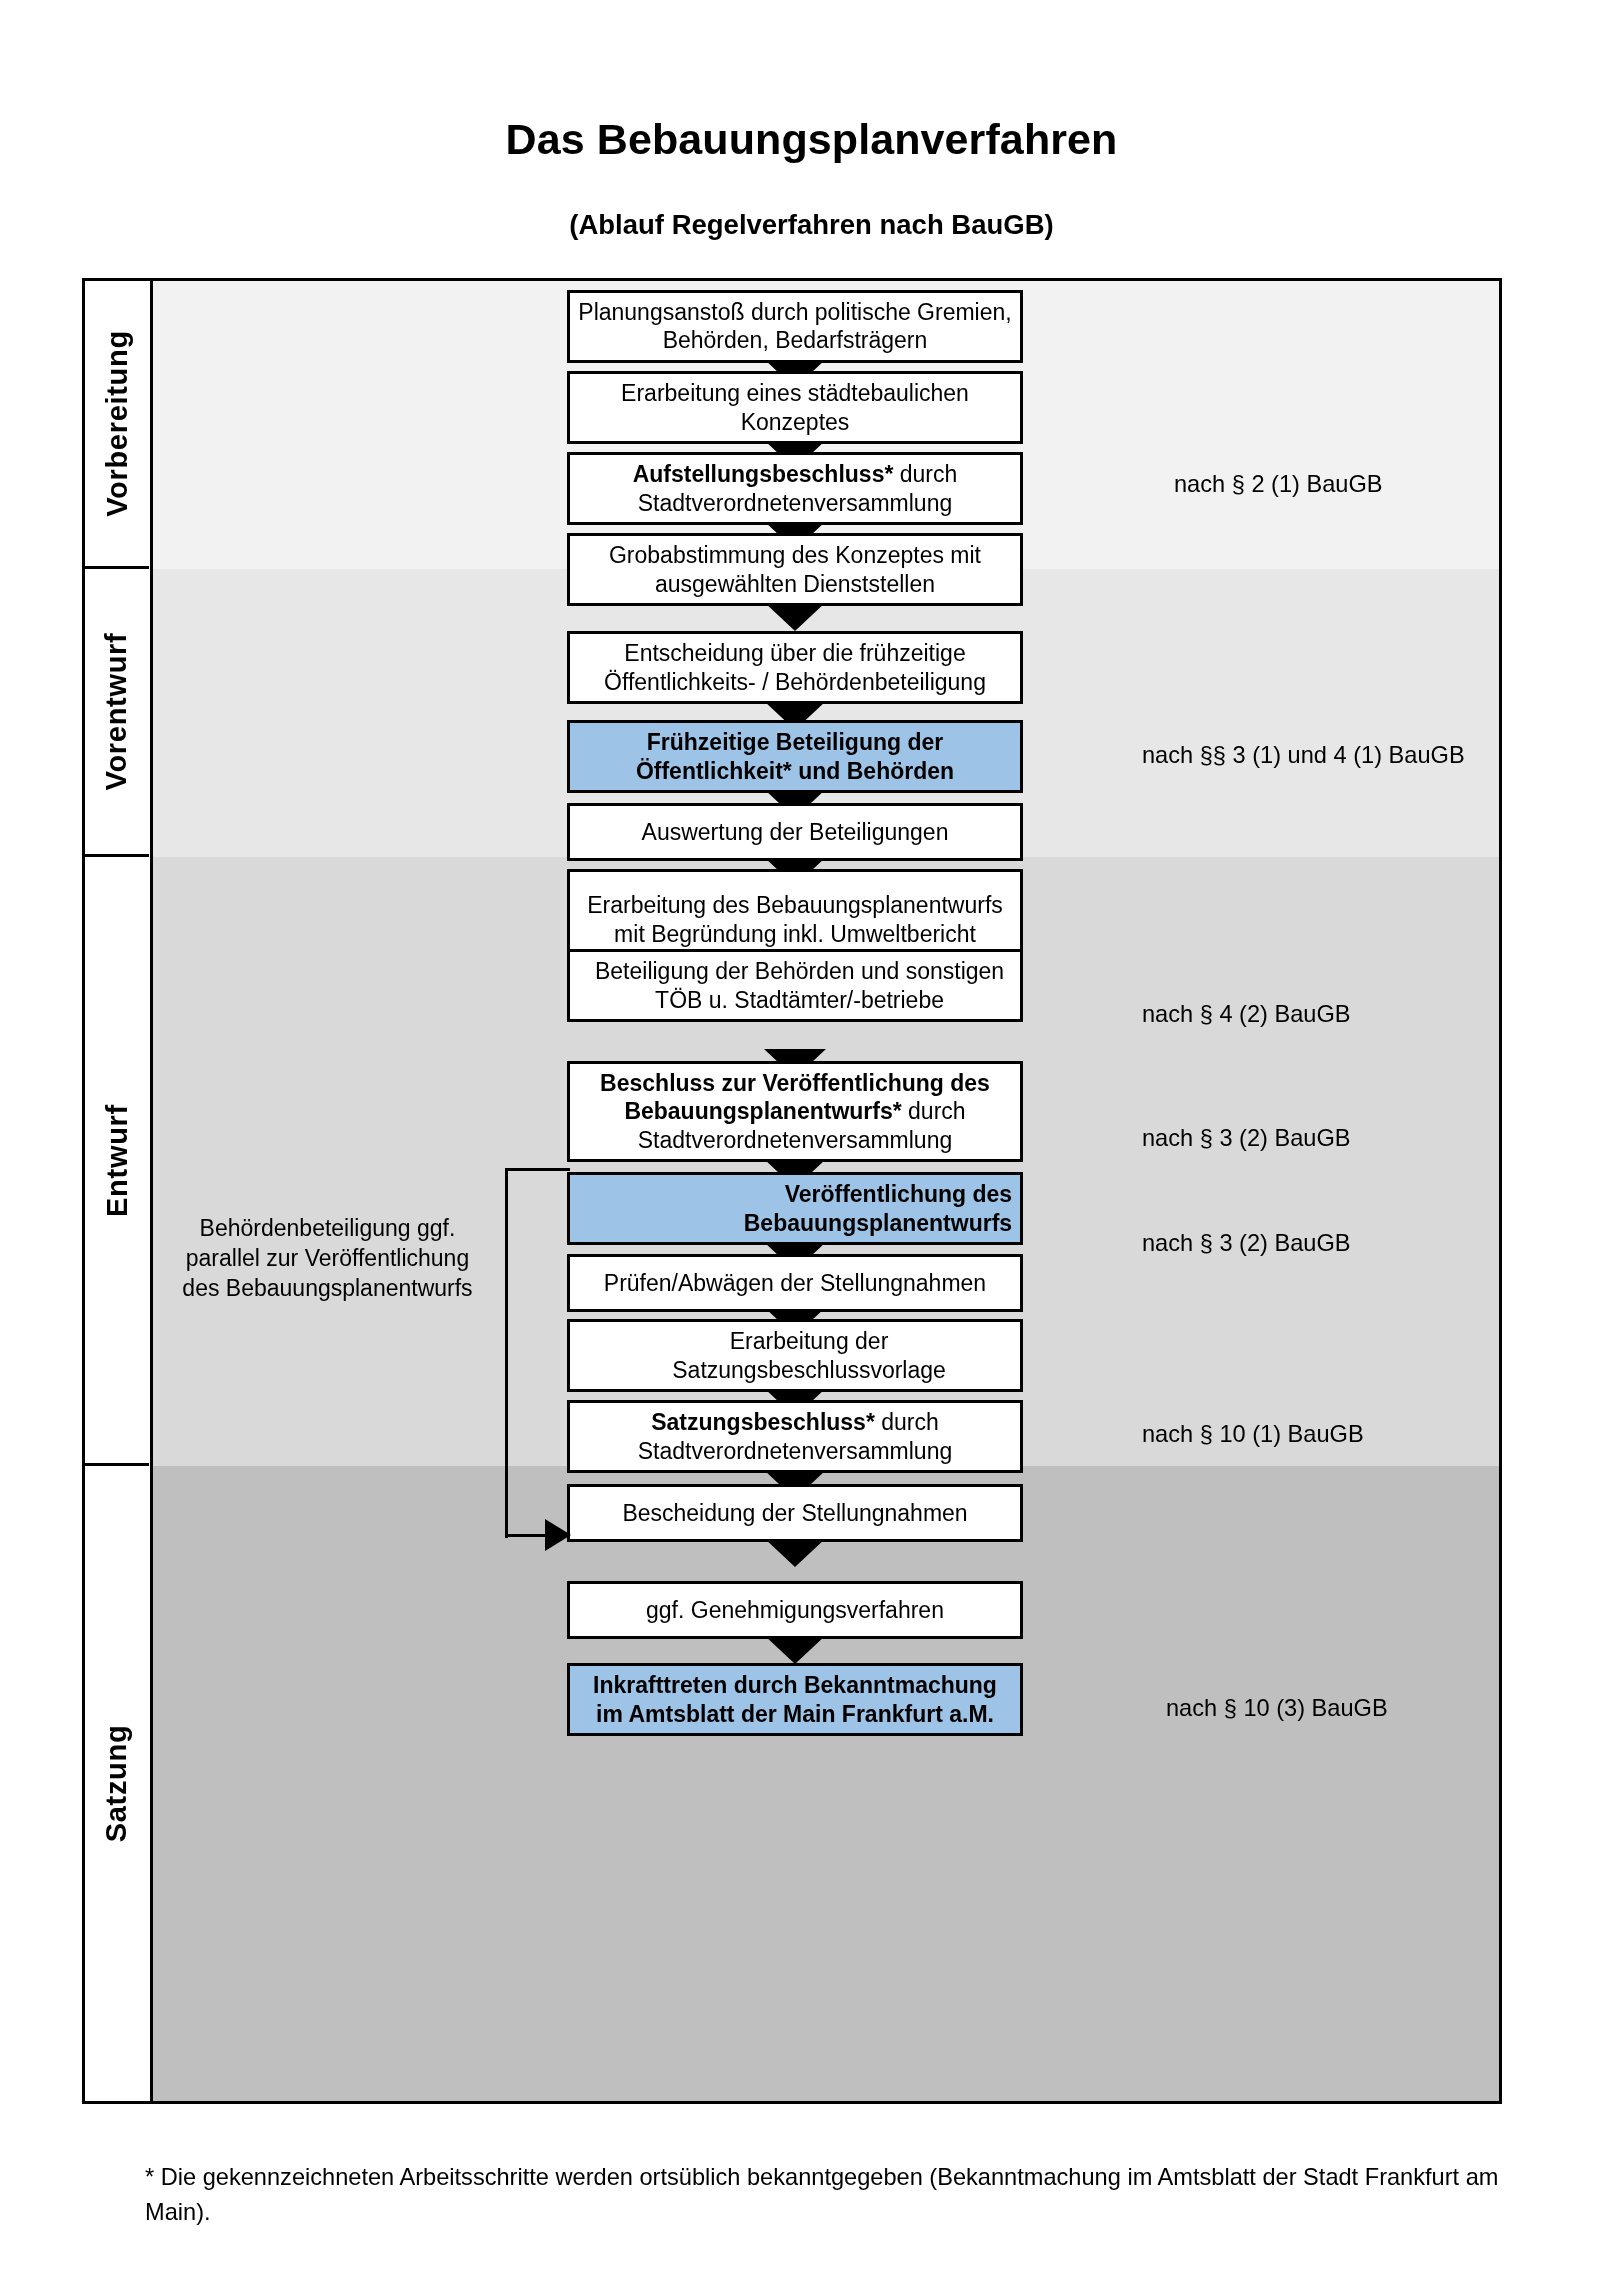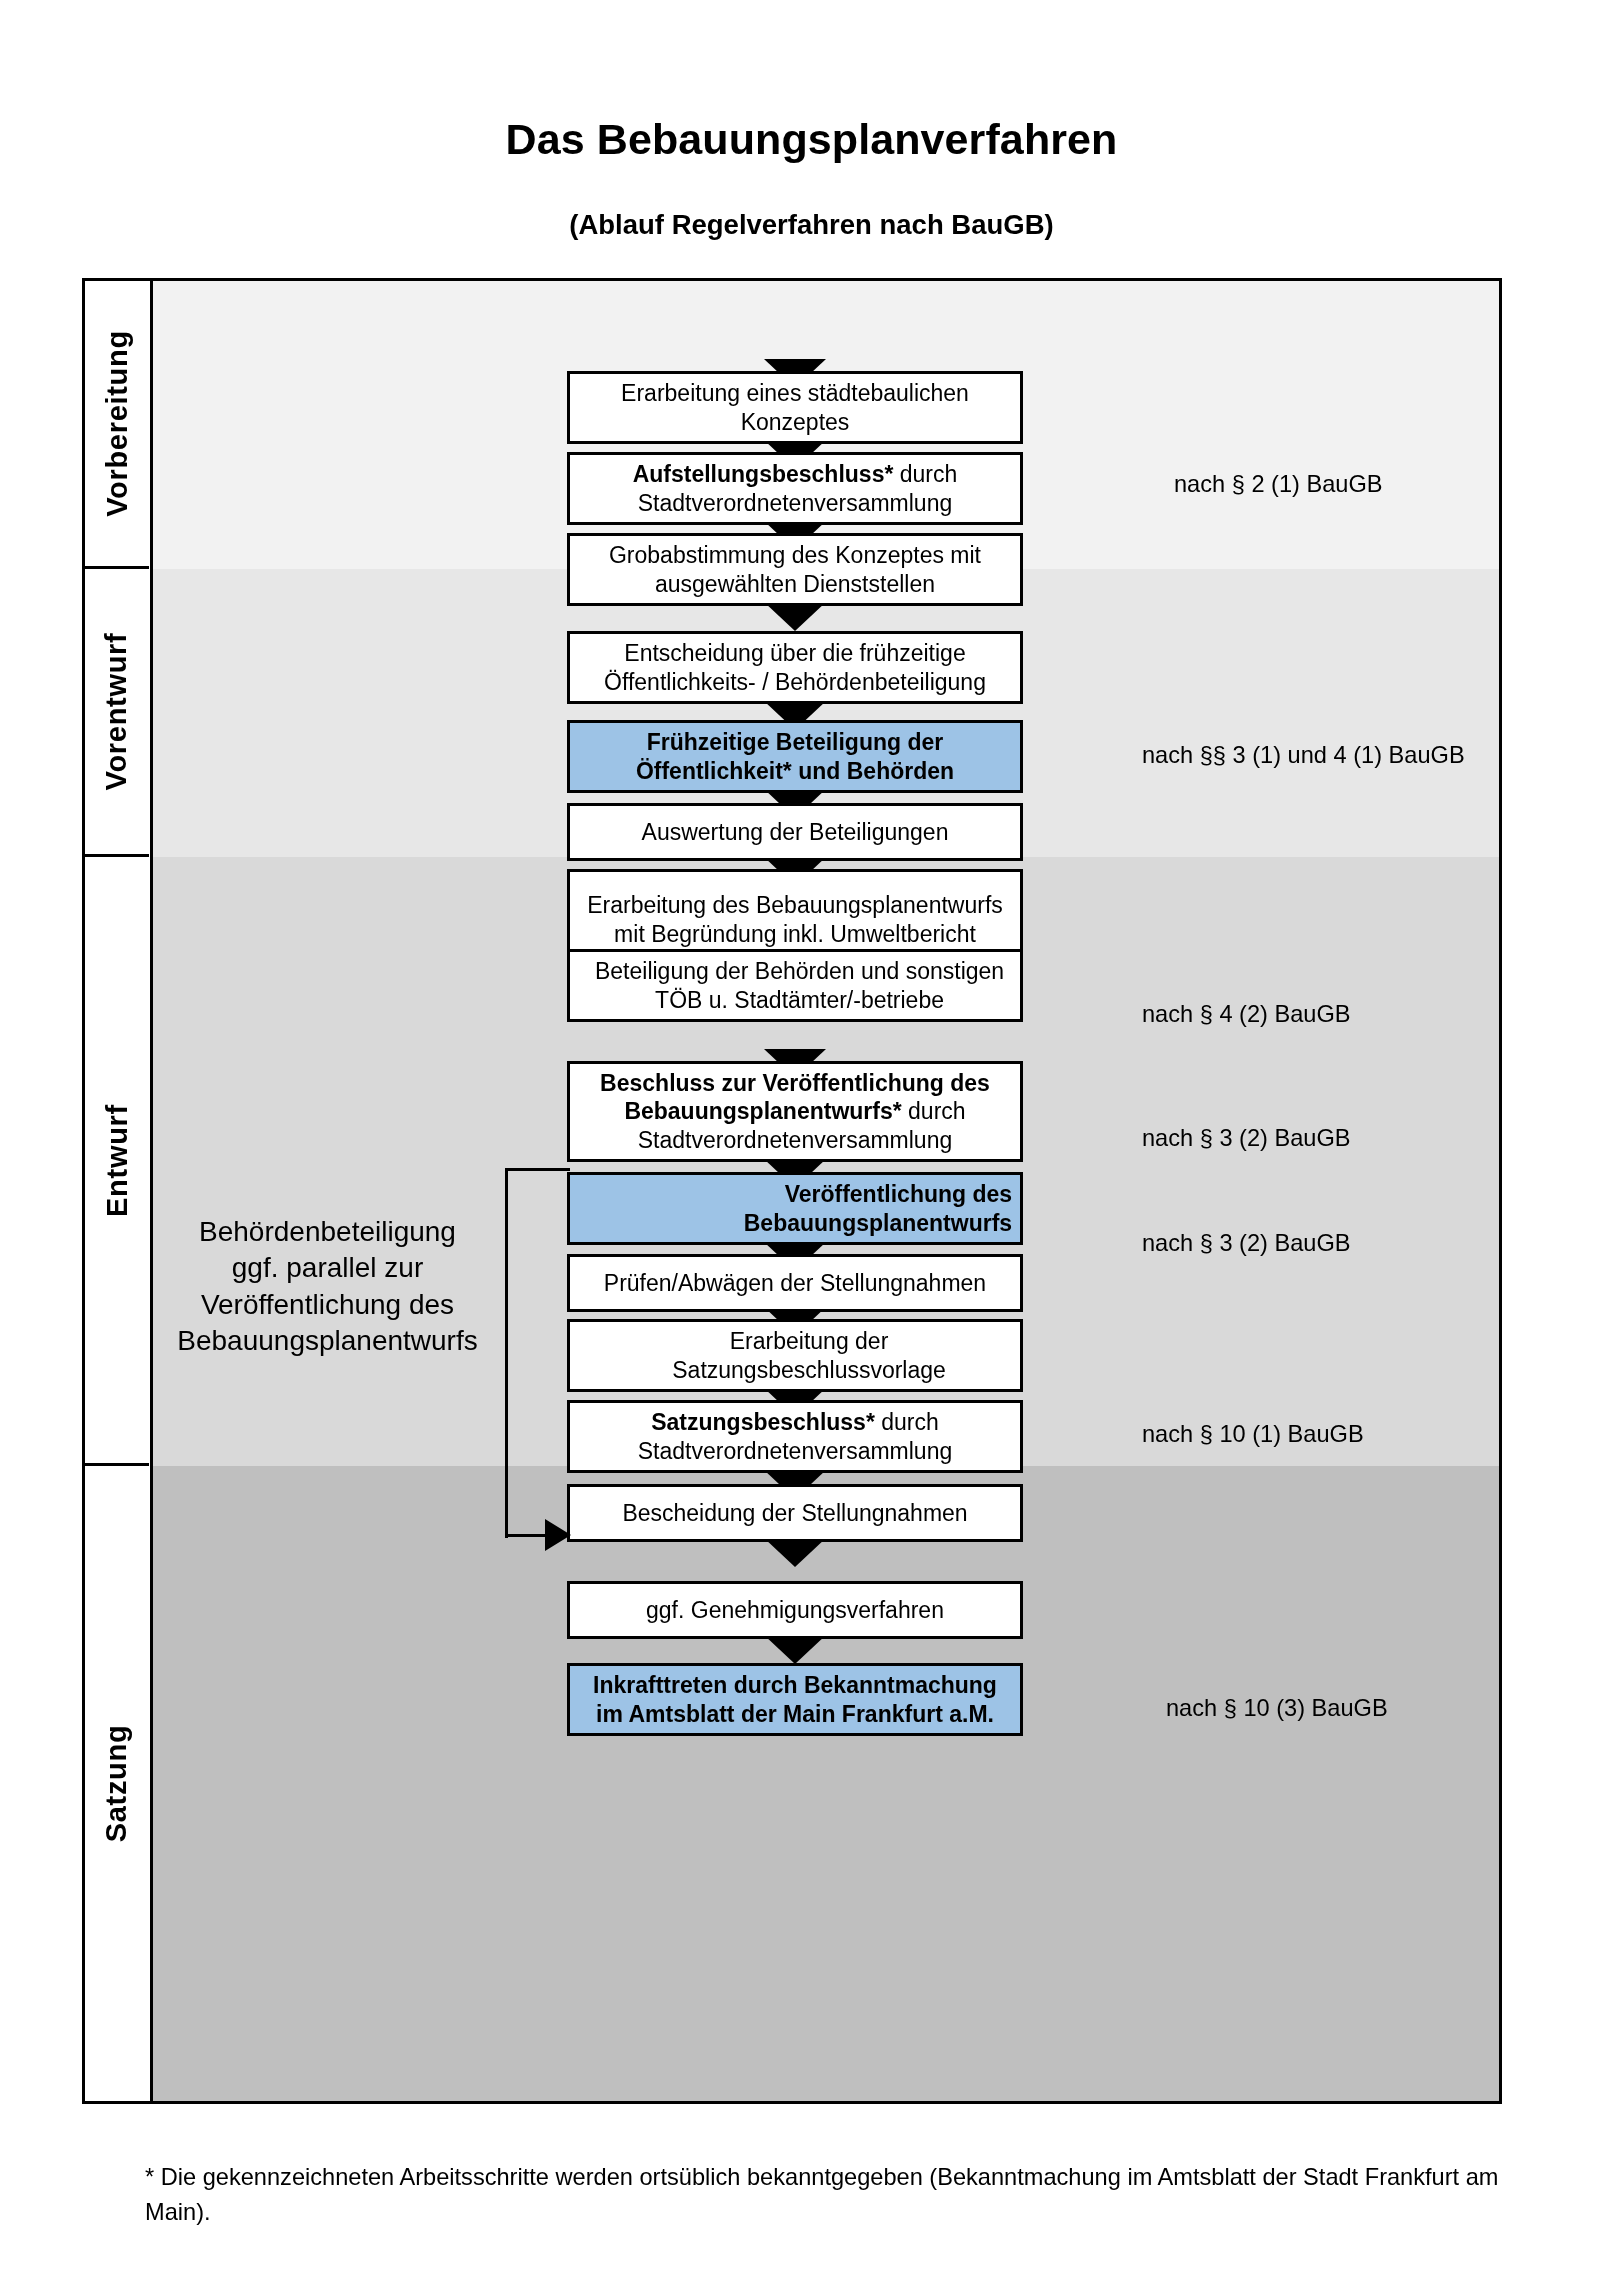--- a/index.html
+++ b/index.html
@@ -66,21 +66,21 @@
   
   .downarrow{
     position:absolute;width:0;height:0;z-index:3;
     border-left:31px solid transparent;
     border-right:31px solid transparent;
     border-top:29px solid #000000;
   }
 
   
   .sidenote{
-    position:absolute;text-align:center;font-size:28px;line-height:1.3;
+    position:absolute;text-align:center;font-size:23px;line-height:1.3;
     z-index:4;
   }
 
   
   .anno{
     position:absolute;font-size:23.6px;white-space:nowrap;z-index:4;
   }
 
   
   .bracket{position:absolute;z-index:5;}
@@ -119,20 +119,23 @@
     </div>
   </div>
 
   <div class="bracket" style="left:420px;top:887px;width:65px;height:0;border-top:3.9px solid #000;"></div>
   <div class="bracket" style="left:420px;top:887px;width:0;height:370px;border-left:3.9px solid #000;"></div>
   <div class="bracket" style="left:420px;top:1253px;width:43px;height:0;border-top:3.9px solid #000;"></div>
   <div class="bracket" style="left:460px;top:1238px;width:0;height:0;border-top:16.4px solid transparent;border-bottom:16.4px solid transparent;border-left:26px solid #000;"></div>
 
   <div class="sidenote" style="left:92px;top:933px;width:301px;">Behördenbeteiligung ggf. parallel zur Veröffentlichung des Bebauungsplanentwurfs</div>
 
+  <div class="stage" style="top:8.5px;height:73px;">
+    <span><span></span><span>Planungsanstoß durch politische Gremien, Behörden, Bedarfsträgern</span></span>
+  </div>
   <div class="downarrow" style="left:679px;top:78px;"></div>
 
   <div class="stage" style="top:90px;height:73px;">
     <span><b></b><span>Erarbeitung eines städtebaulichen Konzeptes</span></span>
   </div>
   <div class="downarrow" style="left:679px;top:159px;"></div>
 
   <div class="stage" style="top:171px;height:73px;">
     <span><b>Aufstellungsbeschluss*</b><span> durch Stadtverordnetenversammlung</span></span>
   </div>

